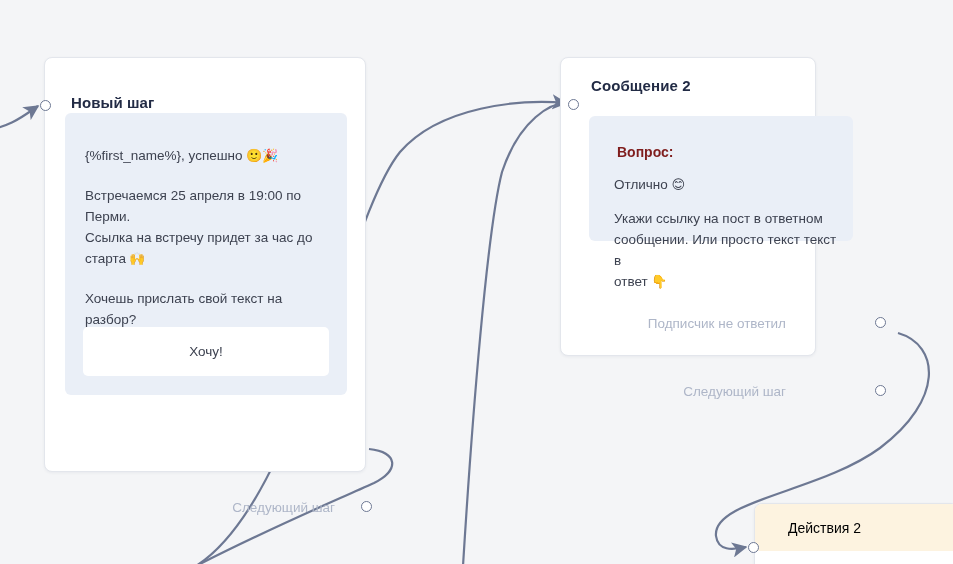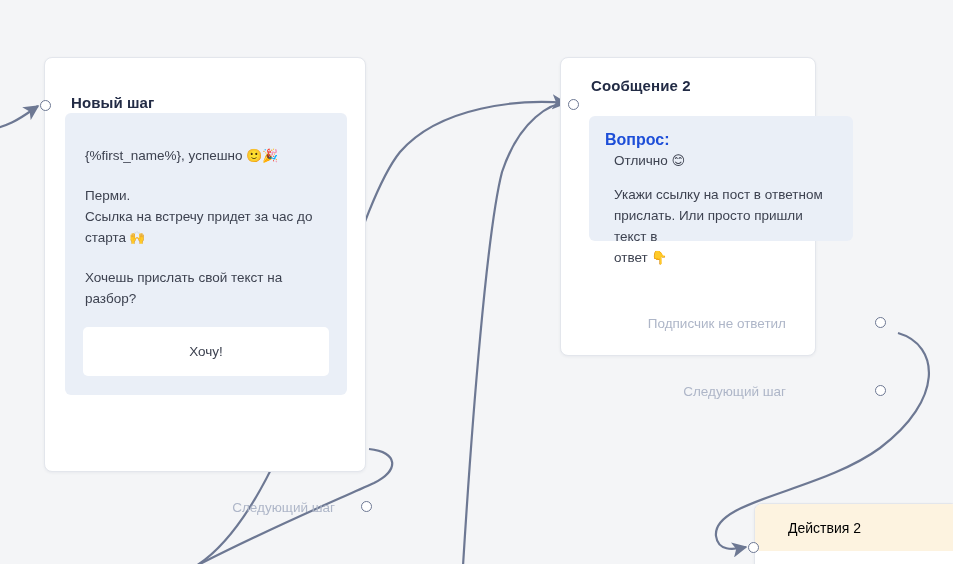--- a/index.html
+++ b/index.html
@@ -123,25 +123,25 @@
     line-height: 21px;
     margin: 0;
   }
   .msg-gap {
     height: 19px;
   }
   .msg-gap-sm {
     height: 13px;
   }
   .q-label {
-    font-size: 16px;
+    font-size: 14px;
     font-weight: bold;
-    color: #1d4ed8;
+    color: #7f1d1d;
     line-height: 20px;
-    margin: 0;
+    margin: 12px;
   }
   .q-indent {
     padding-left: 9px;
   }
   .emoji {
     font-family: "DejaVu Sans", sans-serif;
     font-size: 13px;
   }
 
   
@@ -206,20 +206,21 @@
 
   <div class="node" id="node-new-step">
     <div class="node-title">Новый шаг</div>
 
     <div class="bubble" id="bubble-1">
       <p class="msg-line">
         <span>{%first_name%}, успешно</span>
         <span class="emoji">🙂🎉</span>
       </p>
       <div class="msg-gap"></div>
+      <p class="msg-line">Встречаемся 25 апреля в 19:00 по</p>
       <p class="msg-line">Перми.</p>
       <p class="msg-line">Ссылка на встречу придет за час до</p>
       <p class="msg-line">
         <span>старта</span>
         <span class="emoji">🙌</span>
       </p>
       <div class="msg-gap"></div>
       <p class="msg-line">Хочешь прислать свой текст на</p>
       <p class="msg-line">разбор?</p>
 
@@ -234,21 +235,21 @@
     <div class="node-title">Сообщение 2</div>
 
     <div class="bubble" id="bubble-2">
       <p class="q-label">Вопрос:</p>
       <p class="msg-line q-indent">
         <span>Отлично</span>
         <span class="emoji">😊</span>
       </p>
       <div class="msg-gap-sm"></div>
       <p class="msg-line q-indent">Укажи ссылку на пост в ответном</p>
-      <p class="msg-line q-indent">прислать. Или просто пришли текст в</p>
+      <p class="msg-line q-indent">сообщении. Или просто текст текст в</p>
       <p class="msg-line q-indent">
         <span>ответ</span>
         <span class="emoji">👇</span>
       </p>
     </div>
 
     <div class="port-label" style="right:29px; top:258px;">Подписчик не ответил</div>
     <div class="port-dot" style="left:314px; top:259px;"></div>
 
     <div class="port-label" style="right:29px; top:326px;">Следующий шаг</div>

